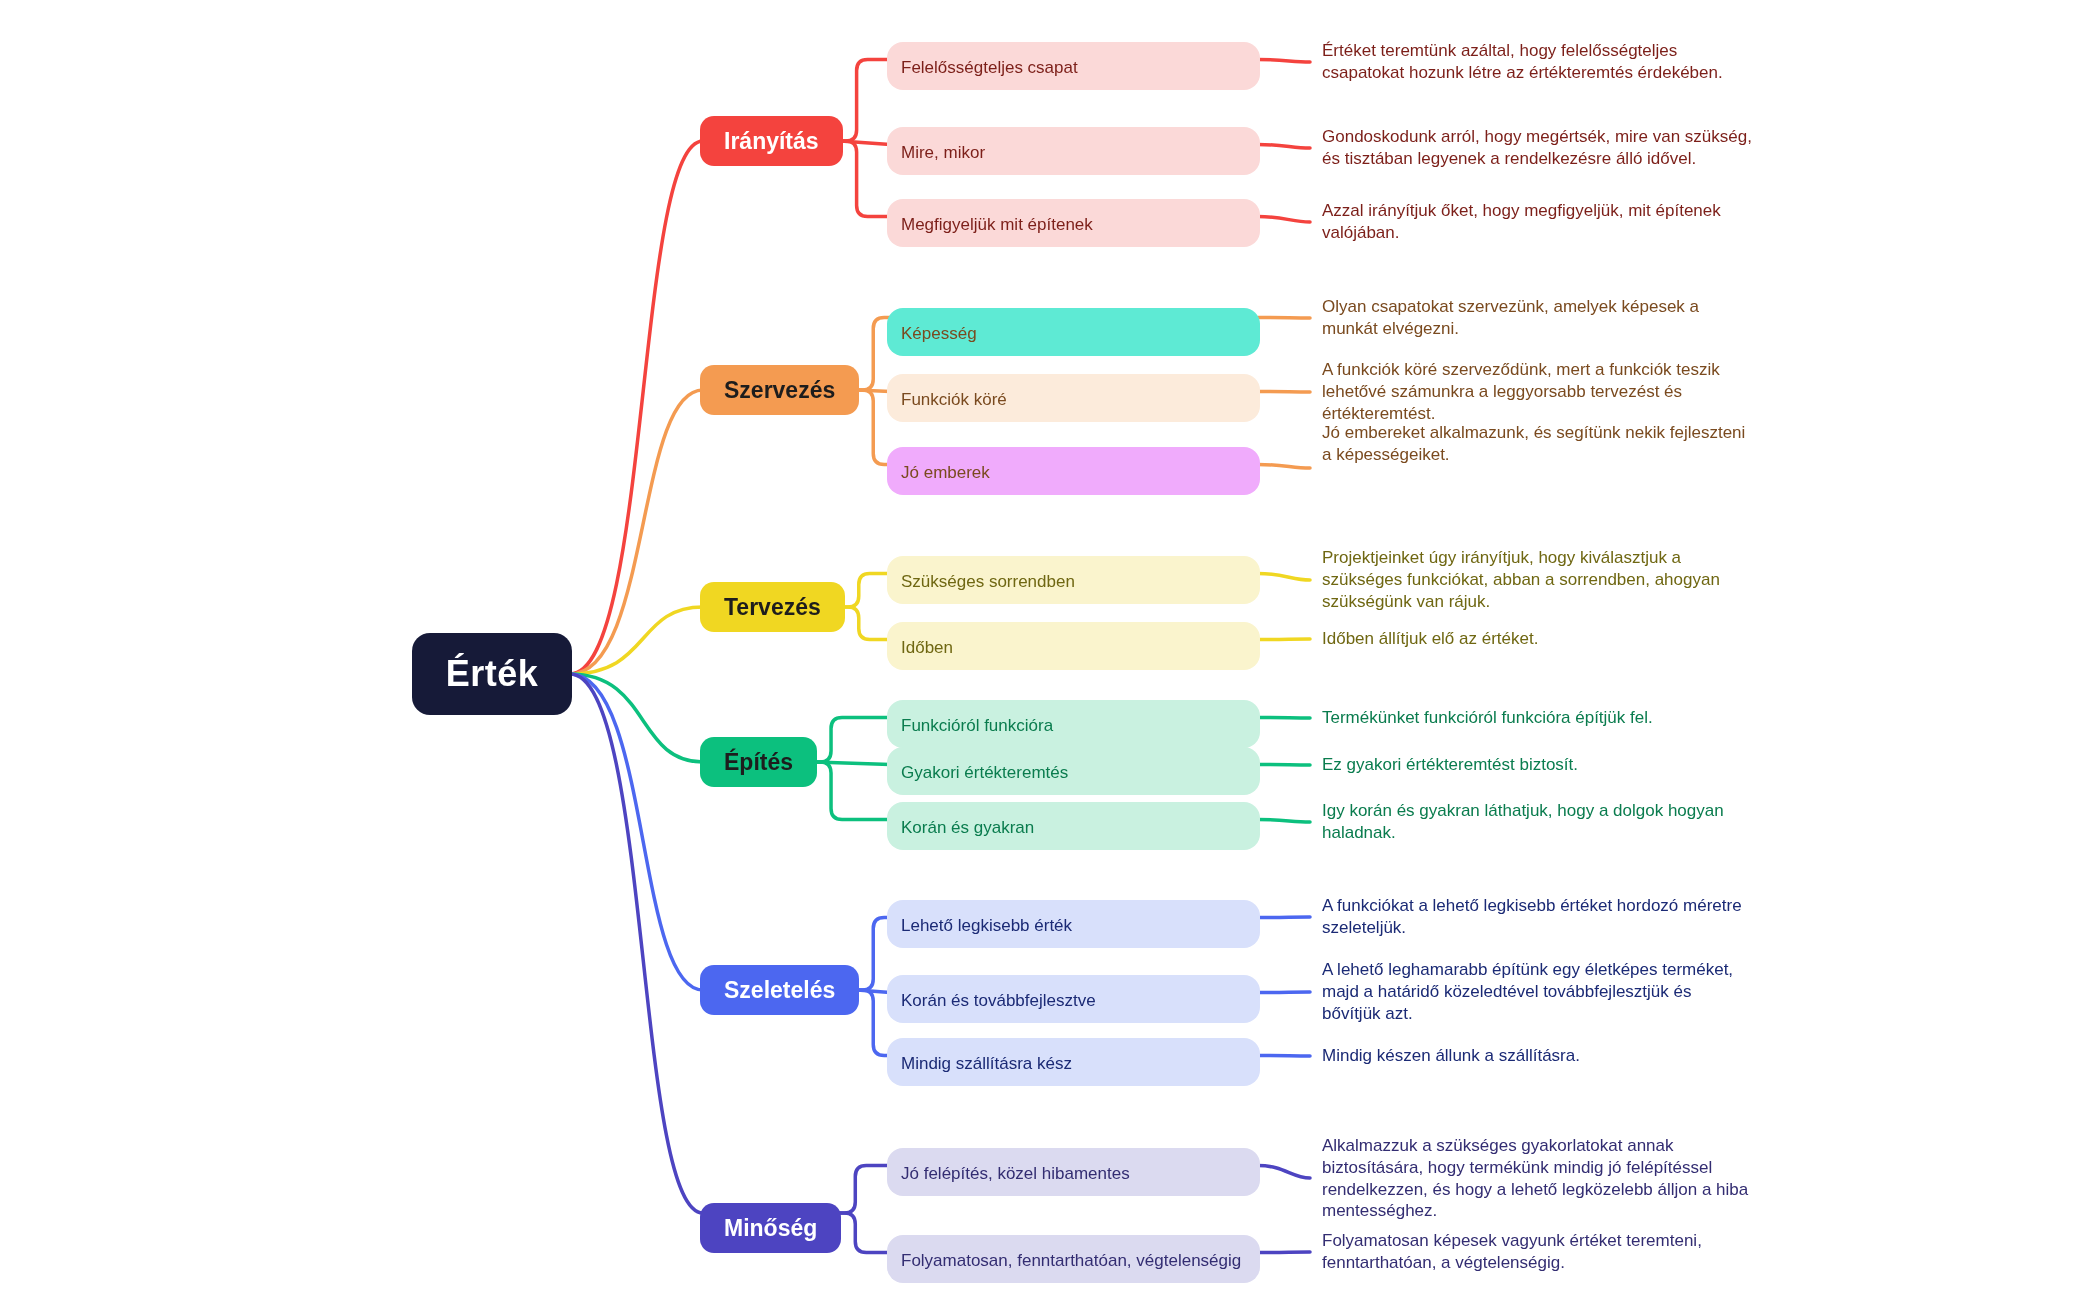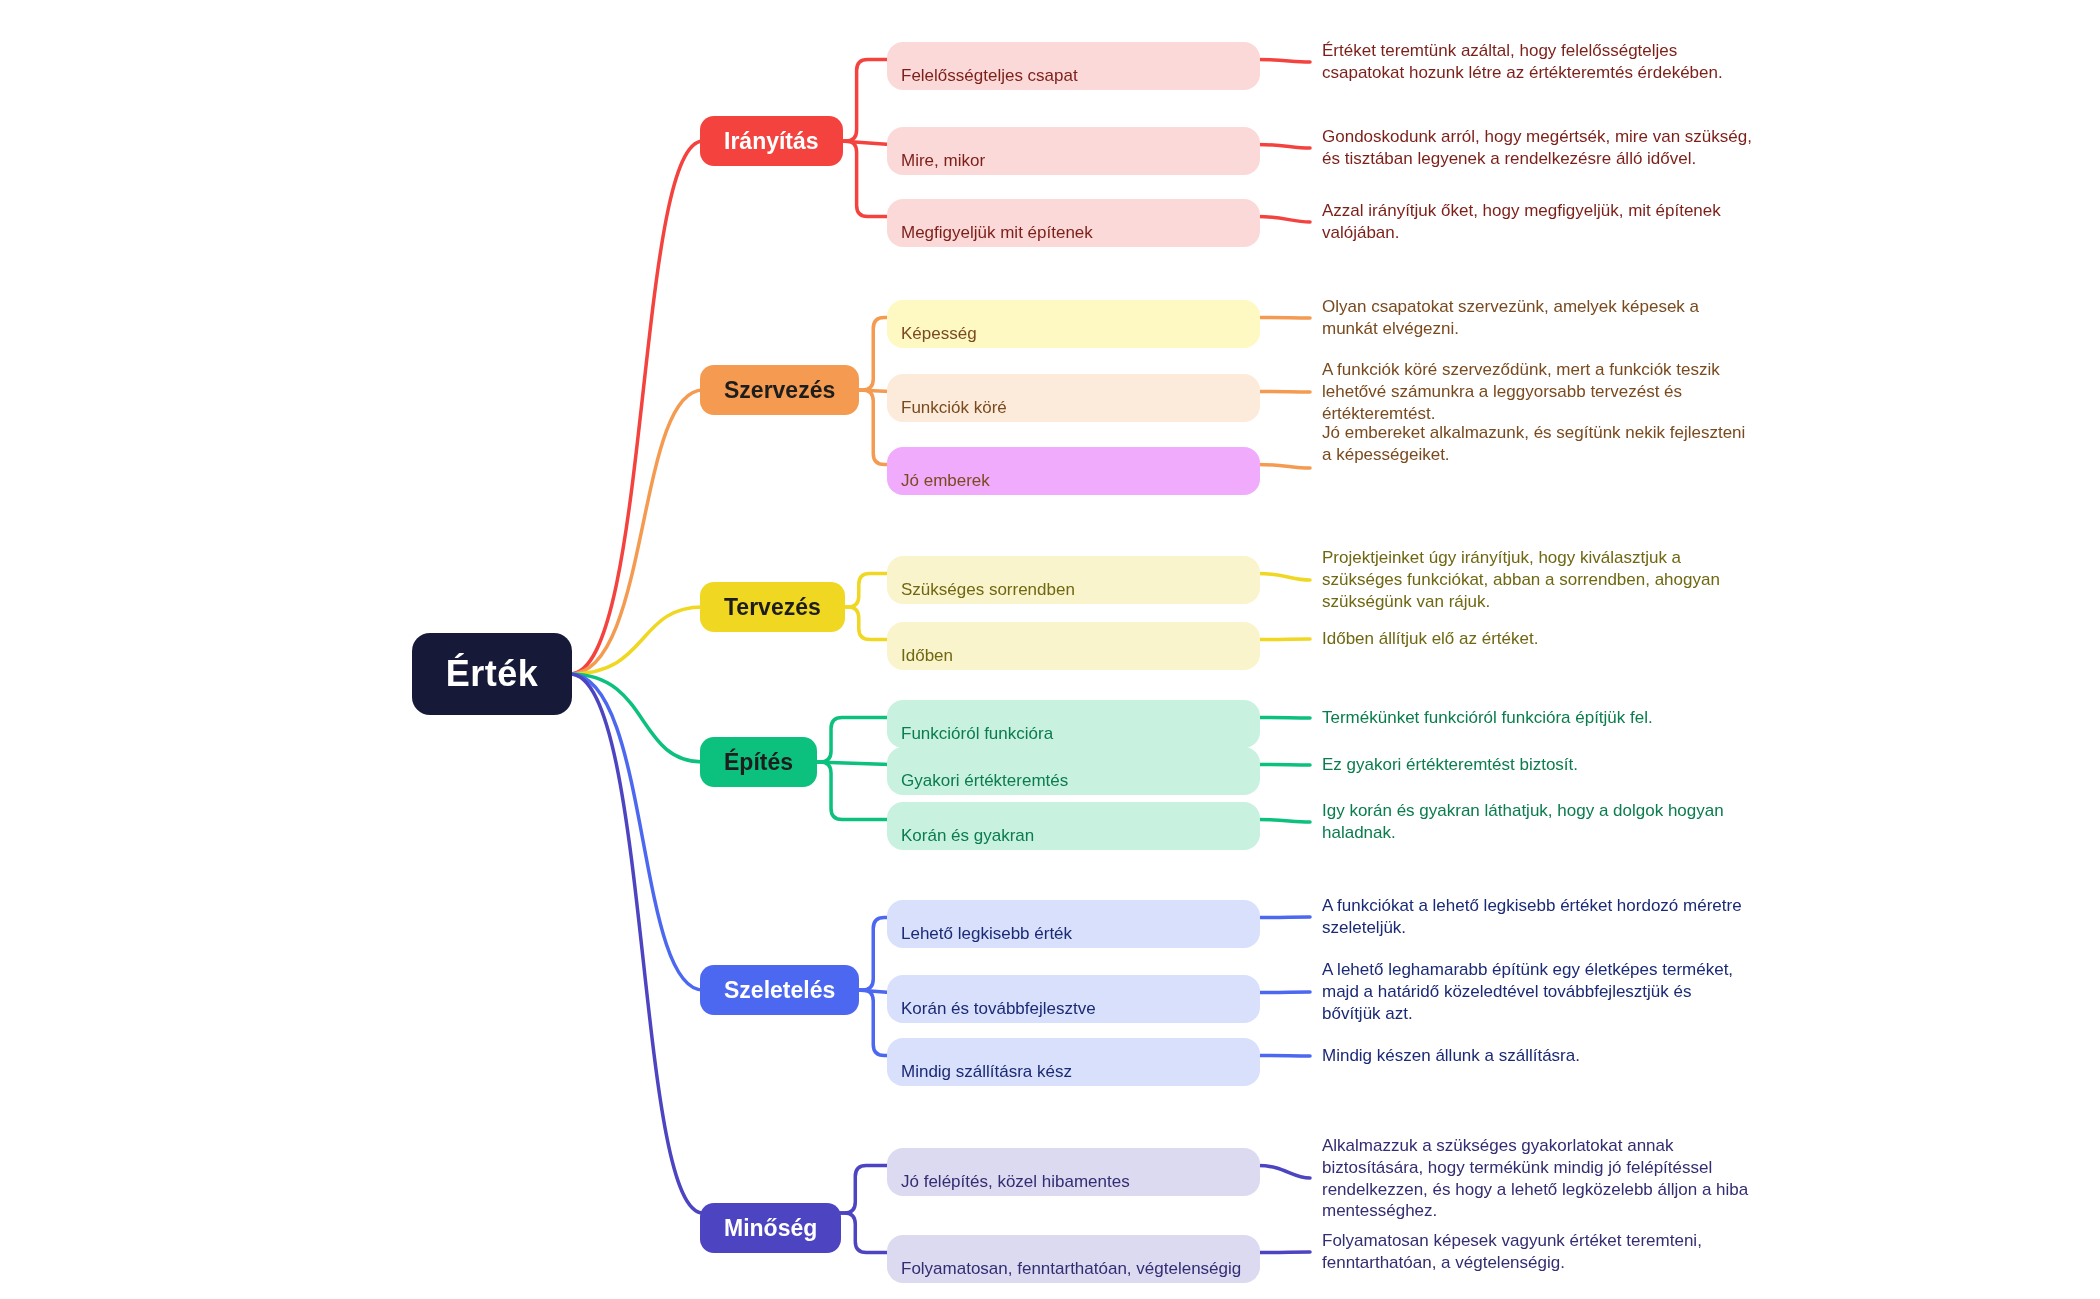--- a/index.html
+++ b/index.html
@@ -17,21 +17,21 @@
     display:flex;align-items:center;justify-content:center;
     font-size:36px;font-weight:bold;letter-spacing:0.5px;
   }
   .branch-node{
     position:absolute;left:700px;height:50px;line-height:50px;
     padding:0 24px;border-radius:14px;
     font-size:23px;font-weight:bold;white-space:nowrap;
   }
   .child{
     position:absolute;left:887px;width:373px;height:48px;line-height:35px;
-    box-sizing:border-box;padding:16px 14px;border-radius:16px;
+    box-sizing:border-box;padding:8px 14px;border-radius:16px;
     font-size:17px;white-space:nowrap;overflow:hidden;
   }
   .desc{
     position:absolute;left:1322px;width:430px;
     transform:translateY(-50%);
     font-size:17px;line-height:1.28;
   }
 </style>
 </head>
 <body>
@@ -85,21 +85,21 @@
     <div class="child" style="top: 42px; background-color: rgb(251, 217, 216); color: rgb(124, 31, 25);">Felelősségteljes csapat</div>
     <div class="desc" style="top: 62px; color: rgb(124, 31, 25);">Értéket teremtünk azáltal, hogy felelősségteljes csapatokat hozunk létre az értékteremtés érdekében.</div>
     <div class="child" style="top: 127px; background-color: rgb(251, 217, 216); color: rgb(124, 31, 25);">Mire, mikor</div>
     <div class="desc" style="top: 148px; color: rgb(124, 31, 25);">Gondoskodunk arról, hogy megértsék, mire van szükség, és tisztában legyenek a rendelkezésre álló idővel.</div>
     <div class="child" style="top: 199px; background-color: rgb(251, 217, 216); color: rgb(124, 31, 25);">Megfigyeljük mit építenek</div>
     <div class="desc" style="top: 222px; color: rgb(124, 31, 25);">Azzal irányítjuk őket, hogy megfigyeljük, mit építenek valójában.</div>
   </div>
 
   <div class="branch">
     <div class="branch-node" style="top: 365px; background-color: rgb(244, 155, 81); color: rgb(29, 29, 29);">Szervezés</div>
-    <div class="child" style="top: 300px; background-color: #fef9c3; color: rgb(122, 74, 31);">Képesség</div>
+    <div class="child" style="top: 308px; background-color: #5eead4; color: rgb(122, 74, 31);">Képesség</div>
     <div class="desc" style="top: 318px; color: rgb(122, 74, 31);">Olyan csapatokat szervezünk, amelyek képesek a munkát elvégezni.</div>
     <div class="child" style="top: 374px; background-color: rgb(252, 235, 219); color: rgb(122, 74, 31);">Funkciók köré</div>
     <div class="desc" style="top: 392px; color: rgb(122, 74, 31);">A funkciók köré szerveződünk, mert a funkciók teszik lehetővé számunkra a leggyorsabb tervezést és értékteremtést.</div>
     <div class="child" style="top: 447px; background-color: #f0abfc; color: rgb(122, 74, 31);">Jó emberek</div>
     <div class="desc" style="top: 444px; color: rgb(122, 74, 31);">Jó embereket alkalmazunk, és segítünk nekik fejleszteni a képességeiket.</div>
   </div>
 
   <div class="branch">
     <div class="branch-node" style="top: 582px; background-color: rgb(240, 215, 34); color: rgb(29, 29, 29);">Tervezés</div>
     <div class="child" style="top: 556px; background-color: rgb(250, 244, 205); color: rgb(111, 103, 18);">Szükséges sorrendben</div>

